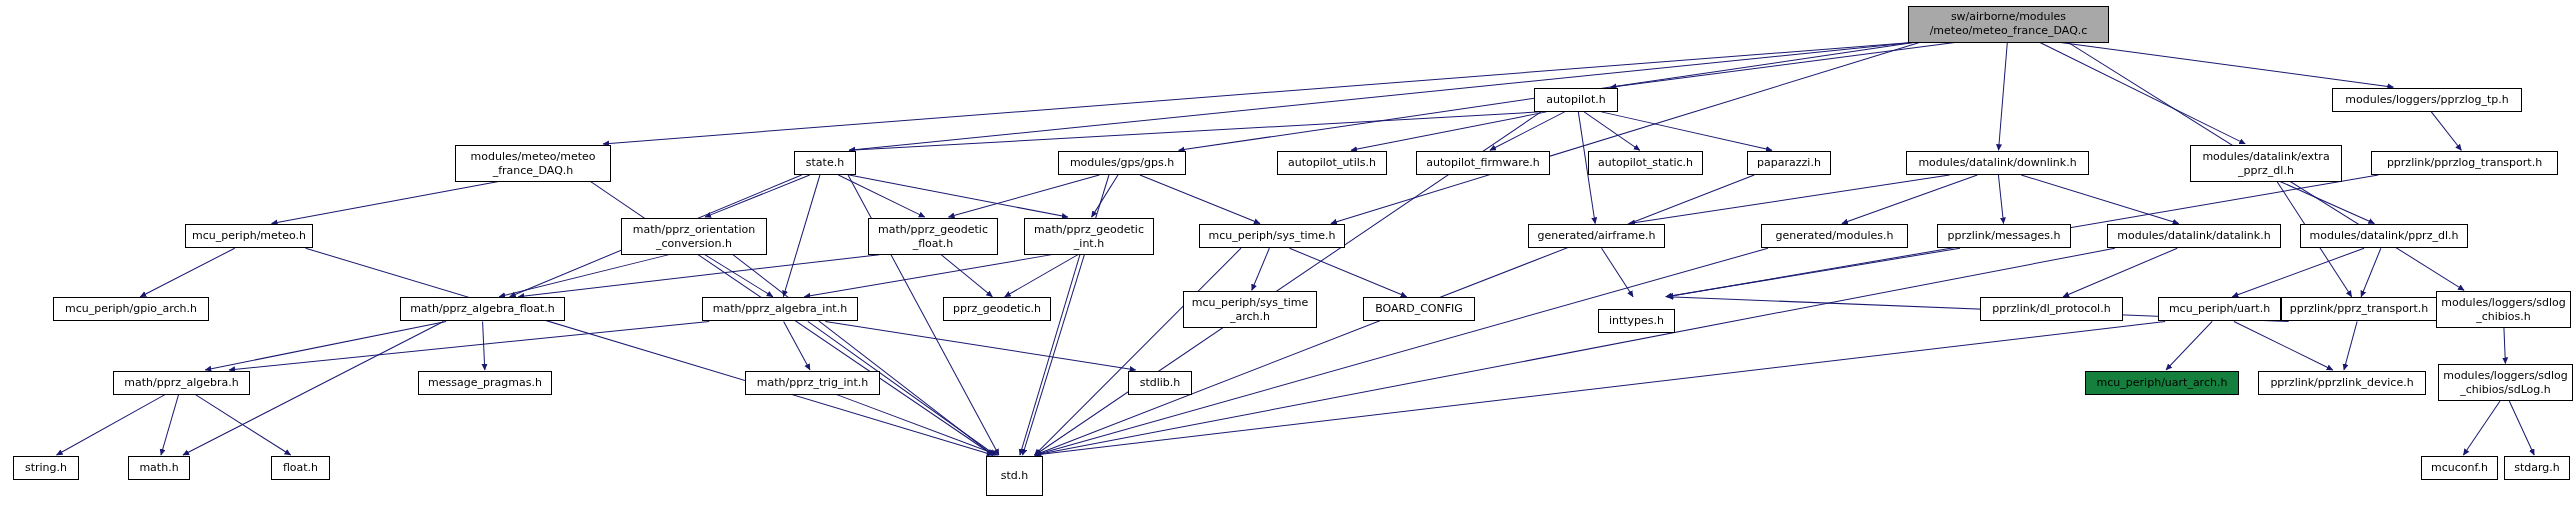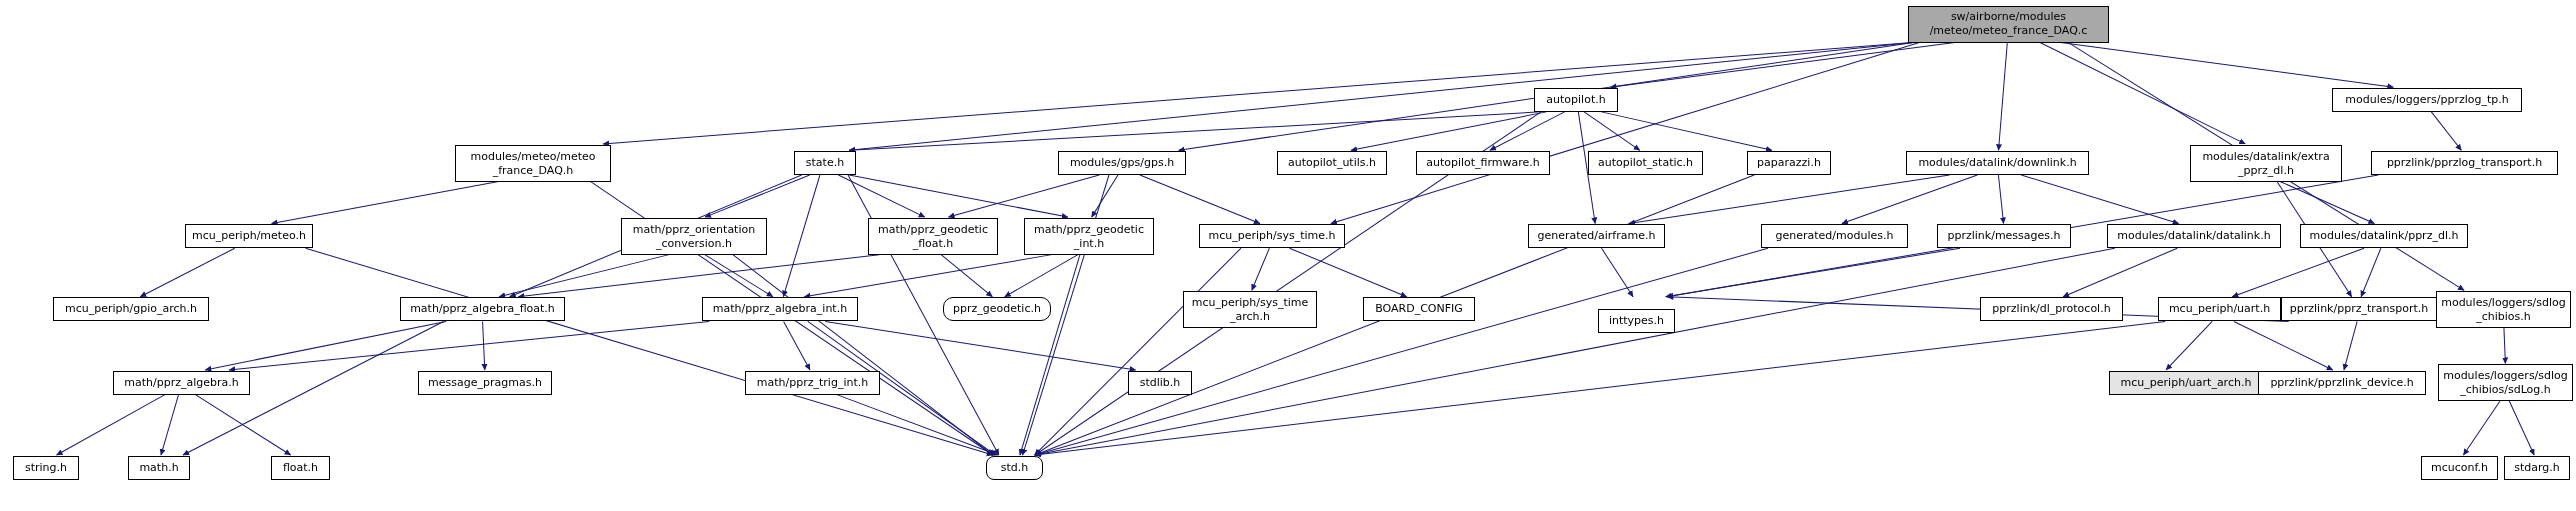--- a/index.html
+++ b/index.html
@@ -126,38 +126,38 @@
 _int.h</div>
     <div class="node" style="left: 1199px; top: 224px; width: 146px; height: 24px; background: rgb(255, 255, 255); border-color: rgb(0, 0, 0); color: rgb(0, 0, 0);">mcu_periph/sys_time.h</div>
     <div class="node" style="left: 1528px; top: 224px; width: 137px; height: 24px; background: rgb(255, 255, 255); border-color: rgb(0, 0, 0); color: rgb(0, 0, 0);">generated/airframe.h</div>
     <div class="node" style="left: 1761px; top: 224px; width: 147px; height: 24px; background: rgb(255, 255, 255); border-color: rgb(0, 0, 0); color: rgb(0, 0, 0);">generated/modules.h</div>
     <div class="node" style="left: 1937px; top: 224px; width: 134px; height: 24px; background: rgb(255, 255, 255); border-color: rgb(0, 0, 0); color: rgb(0, 0, 0);">pprzlink/messages.h</div>
     <div class="node" style="left: 2107px; top: 224px; width: 174px; height: 24px; background: rgb(255, 255, 255); border-color: rgb(0, 0, 0); color: rgb(0, 0, 0);">modules/datalink/datalink.h</div>
     <div class="node" style="left: 2300px; top: 224px; width: 168px; height: 24px; background: rgb(255, 255, 255); border-color: rgb(0, 0, 0); color: rgb(0, 0, 0);">modules/datalink/pprz_dl.h</div>
     <div class="node" style="left: 53px; top: 297px; width: 156px; height: 24px; background: rgb(255, 255, 255); border-color: rgb(0, 0, 0); color: rgb(0, 0, 0);">mcu_periph/gpio_arch.h</div>
     <div class="node" style="left: 400px; top: 297px; width: 165px; height: 24px; background: rgb(255, 255, 255); border-color: rgb(0, 0, 0); color: rgb(0, 0, 0);">math/pprz_algebra_float.h</div>
     <div class="node" style="left: 702px; top: 297px; width: 156px; height: 24px; background: rgb(255, 255, 255); border-color: rgb(0, 0, 0); color: rgb(0, 0, 0);">math/pprz_algebra_int.h</div>
-    <div class="node" style="left: 943px; top: 297px; width: 108px; height: 24px; background: rgb(255, 255, 255); border-color: rgb(0, 0, 0); color: rgb(0, 0, 0); border-radius: 10px;">pprz_geodetic.h</div>
+    <div class="node" style="left: 943px; top: 297px; width: 108px; height: 24px; background: rgb(255, 255, 255); border-color: rgb(0, 0, 0); color: rgb(0, 0, 0);">pprz_geodetic.h</div>
     <div class="node" style="left: 1183px; top: 291px; width: 134px; height: 37px; background: rgb(255, 255, 255); border-color: rgb(0, 0, 0); color: rgb(0, 0, 0);">mcu_periph/sys_time
 _arch.h</div>
     <div class="node" style="left: 1363px; top: 297px; width: 112px; height: 24px; background: rgb(255, 255, 255); border-color: rgb(0, 0, 0); color: rgb(0, 0, 0);">BOARD_CONFIG</div>
     <div class="node" style="left: 1598px; top: 297px; width: 77px; height: 24px; background: rgb(255, 255, 255); border-color: rgb(0, 0, 0); color: rgb(0, 0, 0); margin-top: 12px;">inttypes.h</div>
     <div class="node" style="left: 1980px; top: 297px; width: 143px; height: 24px; background: rgb(255, 255, 255); border-color: rgb(0, 0, 0); color: rgb(0, 0, 0);">pprzlink/dl_protocol.h</div>
     <div class="node" style="left: 2158px; top: 297px; width: 123px; height: 24px; background: rgb(255, 255, 255); border-color: rgb(0, 0, 0); color: rgb(0, 0, 0);">mcu_periph/uart.h</div>
     <div class="node" style="left: 2281px; top: 297px; width: 156px; height: 24px; background: rgb(255, 255, 255); border-color: rgb(0, 0, 0); color: rgb(0, 0, 0);">pprzlink/pprz_transport.h</div>
     <div class="node" style="left: 2436px; top: 291px; width: 135px; height: 37px; background: rgb(255, 255, 255); border-color: rgb(0, 0, 0); color: rgb(0, 0, 0);">modules/loggers/sdlog
 _chibios.h</div>
     <div class="node" style="left: 113px; top: 371px; width: 137px; height: 24px; background: rgb(255, 255, 255); border-color: rgb(0, 0, 0); color: rgb(0, 0, 0);">math/pprz_algebra.h</div>
     <div class="node" style="left: 418px; top: 371px; width: 134px; height: 24px; background: rgb(255, 255, 255); border-color: rgb(0, 0, 0); color: rgb(0, 0, 0);">message_pragmas.h</div>
     <div class="node" style="left: 745px; top: 371px; width: 135px; height: 24px; background: rgb(255, 255, 255); border-color: rgb(0, 0, 0); color: rgb(0, 0, 0);">math/pprz_trig_int.h</div>
     <div class="node" style="left: 1128px; top: 371px; width: 64px; height: 24px; background: rgb(255, 255, 255); border-color: rgb(0, 0, 0); color: rgb(0, 0, 0);">stdlib.h</div>
-    <div class="node" style="left: 2085px; top: 371px; width: 154px; height: 24px; background: #e5e5e5; border-color: rgb(0, 0, 0); color: rgb(0, 0, 0); margin-left: 24px;">mcu_periph/uart_arch.h</div>
+    <div class="node" style="left: 2085px; top: 371px; width: 154px; height: 24px; background: #15803d; border-color: rgb(0, 0, 0); color: rgb(0, 0, 0);">mcu_periph/uart_arch.h</div>
     <div class="node" style="left: 2258px; top: 371px; width: 168px; height: 24px; background: rgb(255, 255, 255); border-color: rgb(0, 0, 0); color: rgb(0, 0, 0);">pprzlink/pprzlink_device.h</div>
     <div class="node" style="left: 2438px; top: 364px; width: 135px; height: 37px; background: rgb(255, 255, 255); border-color: rgb(0, 0, 0); color: rgb(0, 0, 0);">modules/loggers/sdlog
 _chibios/sdLog.h</div>
     <div class="node" style="left: 13px; top: 456px; width: 66px; height: 24px; background: rgb(255, 255, 255); border-color: rgb(0, 0, 0); color: rgb(0, 0, 0);">string.h</div>
     <div class="node" style="left: 128px; top: 456px; width: 62px; height: 24px; background: rgb(255, 255, 255); border-color: rgb(0, 0, 0); color: rgb(0, 0, 0);">math.h</div>
     <div class="node" style="left: 271px; top: 456px; width: 59px; height: 24px; background: rgb(255, 255, 255); border-color: rgb(0, 0, 0); color: rgb(0, 0, 0);">float.h</div>
-    <div class="node" style="left: 986px; top: 456px; width: 57px; height: 24px; background: rgb(255, 255, 255); border-color: rgb(0, 0, 0); color: rgb(0, 0, 0); border-radius: 8px;">std.h</div>
+    <div class="node" style="left: 986px; top: 456px; width: 57px; height: 40px; background: rgb(255, 255, 255); border-color: rgb(0, 0, 0); color: rgb(0, 0, 0);">std.h</div>
     <div class="node" style="left: 2421px; top: 456px; width: 77px; height: 24px; background: rgb(255, 255, 255); border-color: rgb(0, 0, 0); color: rgb(0, 0, 0);">mcuconf.h</div>
     <div class="node" style="left: 2504px; top: 456px; width: 66px; height: 24px; background: rgb(255, 255, 255); border-color: rgb(0, 0, 0); color: rgb(0, 0, 0);">stdarg.h</div>
   </div>
 
 
 </body></html>

